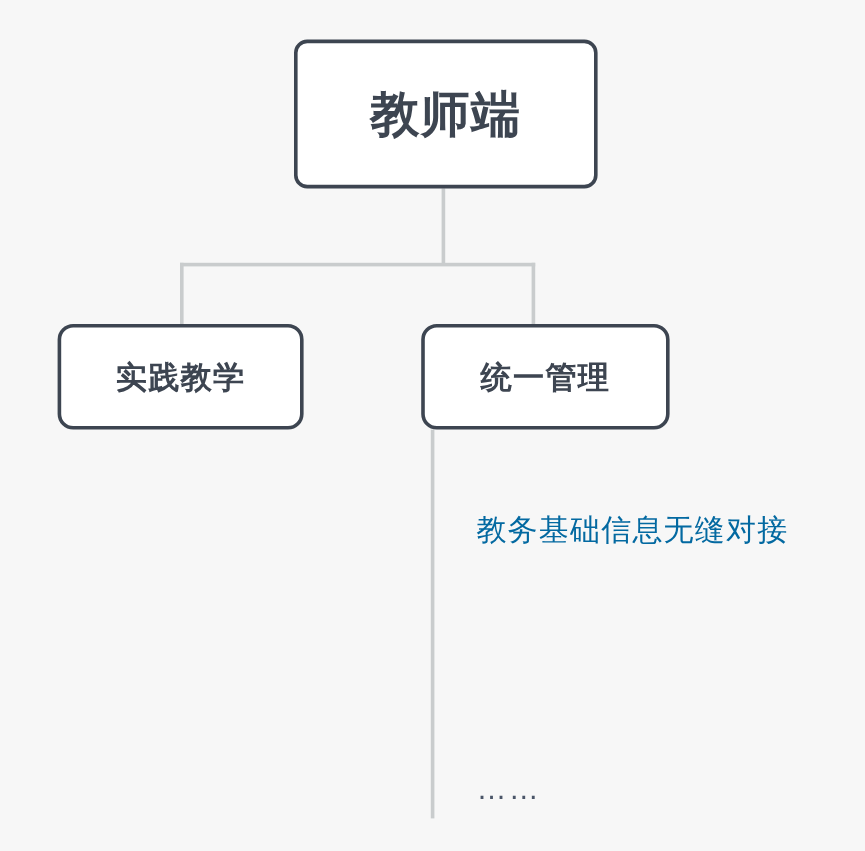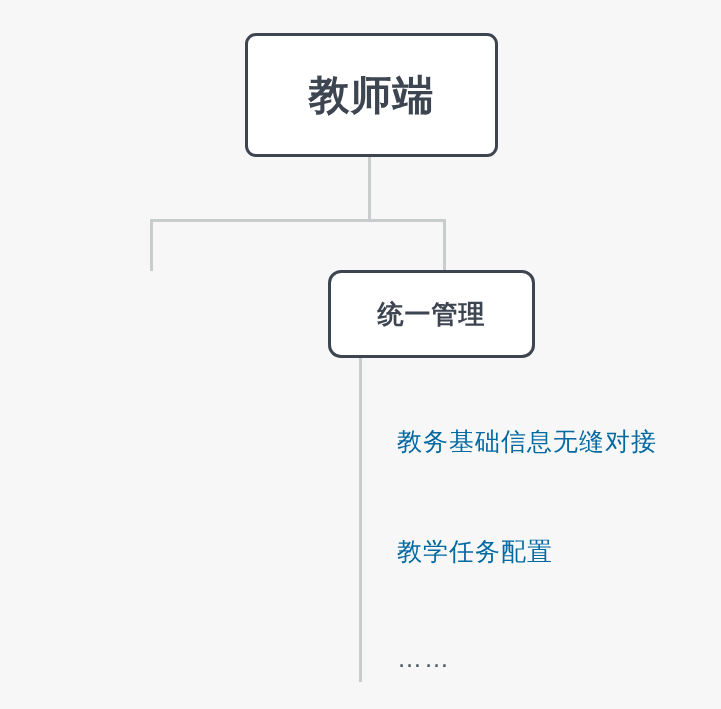--- a/index.html
+++ b/index.html
@@ -46,21 +46,21 @@
     height: 88px;
     font-size: 26px;
     border-radius: 13px;
   }
   .node-practice {
     left: 48px;
     top: 270px;
     width: 205px;
   }
   .node-unified {
-    left: 328px;
+    left: 351px;
     top: 270px;
     width: 207px;
   }
 
   
   .line {
     position: absolute;
     background: #c9cccd;
     z-index: 1;
   }
@@ -122,33 +122,32 @@
   <div class="line line-v stem-root"></div>
   <div class="line line-h bar-l2"></div>
   <div class="line line-v drop-practice"></div>
   <div class="line line-v drop-unified"></div>
   <div class="line line-v spine-sub"></div>
 
   <div class="node node-root">
     <span>教师端</span>
   </div>
 
+  <div class="node node-l2 node-practice">
+    <span>实践教学</span>
+  </div>
 
   <div class="node node-l2 node-unified">
     <span>统一管理</span>
   </div>
 
   <div class="leaf leaf-1">
     <span class="leaf-label">教务基础信息无缝对接</span>
     <span class="leaf-rule"></span>
   </div>
 
-  <div class="leaf leaf-2">
-    <span class="leaf-label">教学任务配置</span>
-    <span class="leaf-rule"></span>
-  </div>
 
   <div class="leaf leaf-3">
     <span class="leaf-dots">……</span>
     <span class="leaf-rule"></span>
   </div>
 
 </div>
 
 </body></html>

